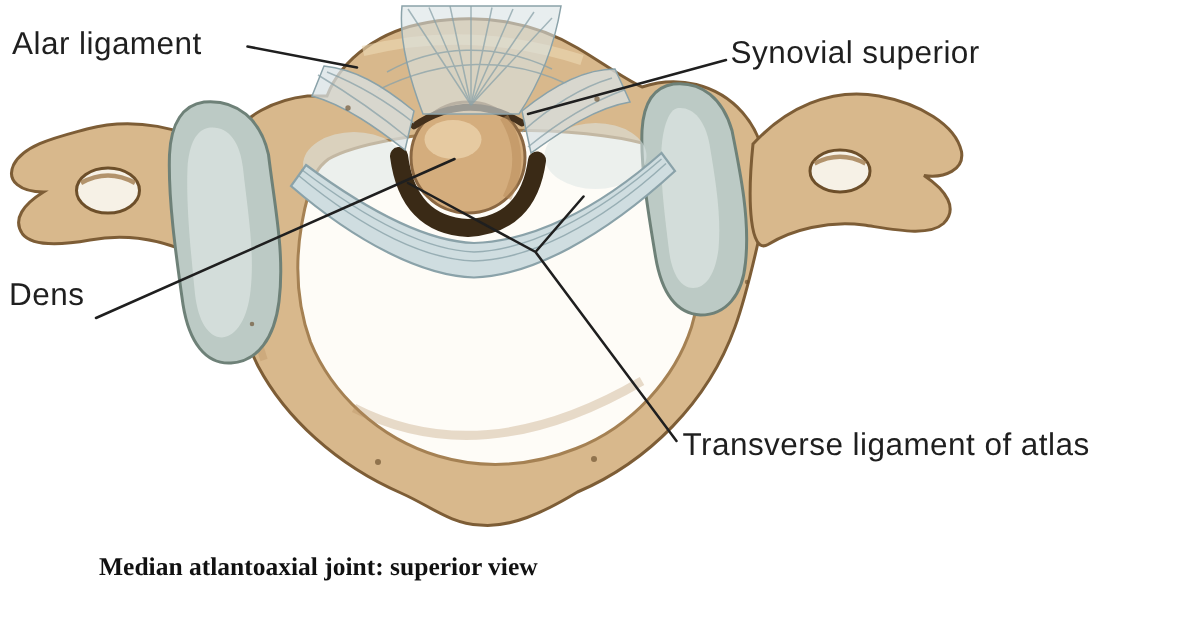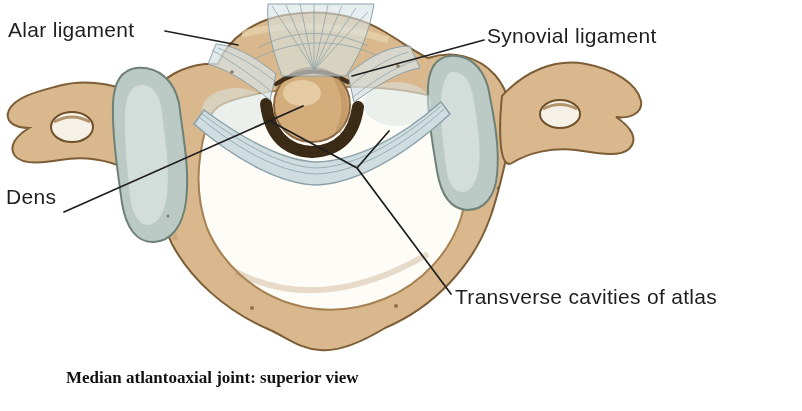--- a/index.html
+++ b/index.html
@@ -131,20 +131,20 @@
     <g stroke="#1f1f1f" stroke-width="1.7" stroke-linecap="round" fill="none">
       <path d="M165,31 L238,45"></path>
       <path d="M484,40 L352,76"></path>
       <path d="M64,212 L303,106"></path>
       <path d="M451,294 L357,168 L272,122 M357,168 L389,131"></path>
     </g>
   </svg>
 
   <div class="lbl" style="left:8px;top:18px">Alar ligament</div>
 
-  <div class="lbl" style="left:487px;top:24px">Synovial ligament</div>
+  <div class="lbl" style="left:487px;top:24px">Synovial superior</div>
 
   <div class="lbl" style="left:6px;top:185px">Dens</div>
 
-  <div class="lbl" style="left:455px;top:285px">Transverse cavities of atlas</div>
+  <div class="lbl" style="left:455px;top:285px">Transverse ligament of atlas</div>
 
   <div class="caption">Median atlantoaxial joint: superior view</div>
 </div>
 
 </body></html>

